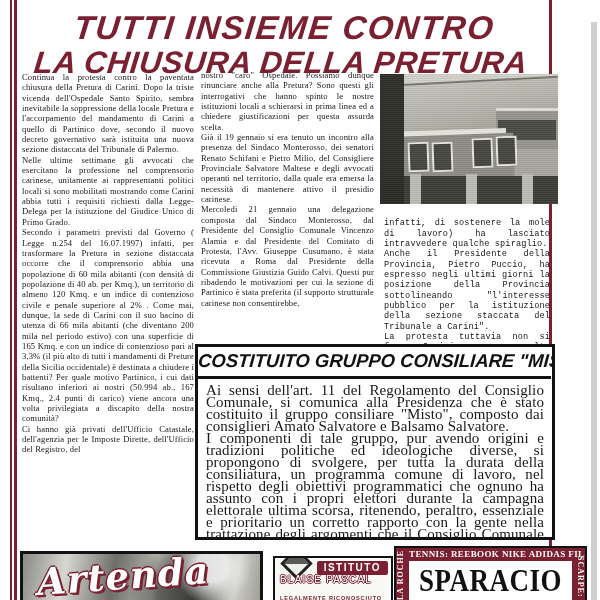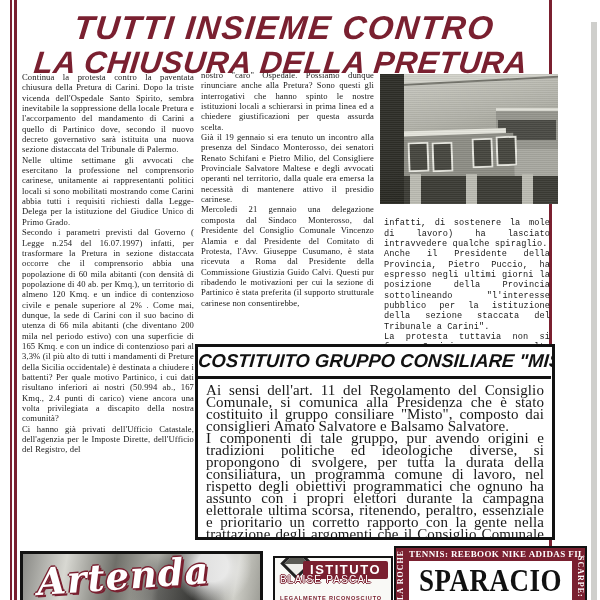--- a/index.html
+++ b/index.html
@@ -80,21 +80,21 @@
       font-family:"DejaVu Serif", serif; font-style:italic; font-weight:bold; font-size:37px;
       transform:rotate(-4deg);
       text-shadow:-1.5px 0 #7a2030, 1.5px 0 #7a2030, 0 -1.5px #7a2030, 0 1.5px #7a2030,
                   2.5px 2.5px 0 #7a2030; letter-spacing:1px; }
 
   .ad-istituto { left:273px; top:556px; width:116px; height:44px; border:2px solid #121212; background:#f9f9f6; z-index:4; }
   .ist-diamond { position:absolute; left:10px; top:-6px; width:17px; height:17px;
       border:3px solid #222; transform:rotate(45deg);
       background:linear-gradient(135deg,#5a5a54 50%,#eeeeea 50%); }
   .ist-badge { position:absolute; right:3px; top:3px; background:#7a2030; color:#fff;
-      font-family:"Liberation Sans", sans-serif; font-weight:bold; font-size:13px;
+      font-family:"Liberation Sans", sans-serif; font-weight:bold; font-size:10px;
       padding:1px 7px 2px; border-radius:2px; letter-spacing:1.5px; }
   .ist-name { position:absolute; left:5px; top:16px; color:#fff;
       font-family:"Liberation Sans", sans-serif; font-weight:normal; font-size:10px;
       letter-spacing:1.2px; white-space:nowrap;
       text-shadow:-1px 0 #7a2030, 1px 0 #7a2030, 0 -1px #7a2030, 0 1px #7a2030; }
   .ist-sub { position:absolute; left:5px; bottom:1px; color:#7a2030;
       font-family:"Liberation Sans", sans-serif; font-weight:bold; font-size:5.6px;
       letter-spacing:0.8px; }
 
   .ad-sparacio { left:394px; top:546px; width:189px; height:54px; border:2px solid #121212; z-index:6; }

